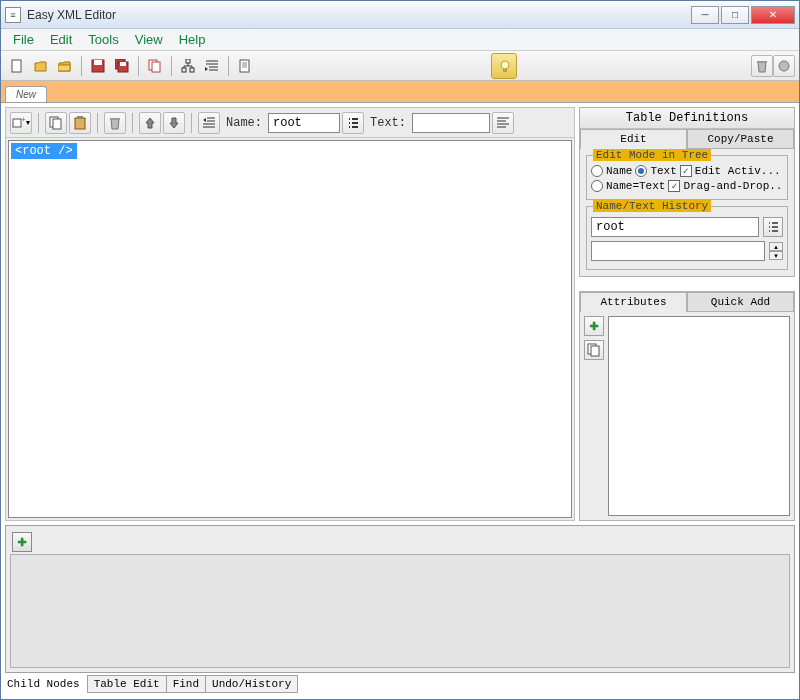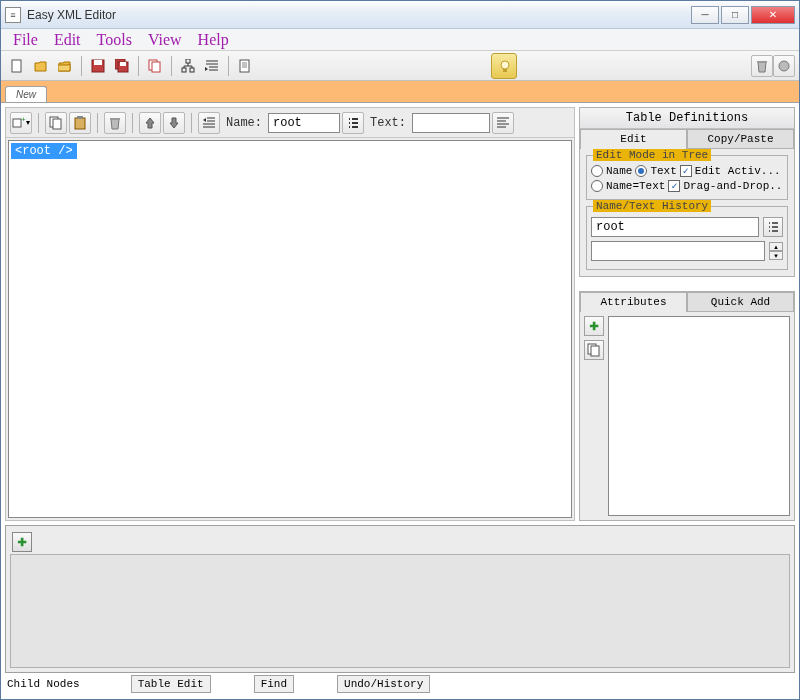--- a/index.html
+++ b/index.html
@@ -5,21 +5,21 @@
 * { box-sizing: border-box; margin: 0; padding: 0; }
 body { font-family: Tahoma, sans-serif; font-size: 11px; background: #d4d0c8; width: 800px; height: 700px; overflow: hidden; }
 .window { width: 800px; height: 700px; background: #fff; border: 1px solid #5a7aa0; display: flex; flex-direction: column; }
 .titlebar { height: 28px; background: linear-gradient(#fdfdfe,#e8eef7 40%,#d7e4f2); display: flex; align-items: center; padding: 0 4px; border-bottom: 1px solid #b8c8dc; }
 .titlebar .app-icon { width: 16px; height: 16px; margin-right: 6px; background: #fff; border: 1px solid #888; display: flex; align-items: center; justify-content: center; font-size: 9px; color: #444; }
 .titlebar .title { flex: 1; font-size: 12px; color: #333; }
 .winbtns { display: flex; gap: 0; }
 .winbtn { width: 28px; height: 18px; background: linear-gradient(#fcfcfd,#e6eaf0); border: 1px solid #8a9bb0; display: flex; align-items: center; justify-content: center; font-size: 10px; color: #333; margin-left: 2px; }
 .winbtn.close { background: linear-gradient(#f08080,#e03030); color: #fff; width: 44px; }
 .menubar { height: 22px; background: #f4f5f6; display: flex; align-items: center; padding: 0 4px; border-bottom: 1px solid #d0d0d0; }
-.menubar span { padding: 3px 8px; color: #a21caf; font-size: 16px; cursor: default; font-family: Liberation Serif, serif; }
+.menubar span { padding: 3px 8px; color: #15803d; font-size: 13px; cursor: default; }
 .toolbar { height: 30px; background: linear-gradient(#f7f7f8,#e9e9ea); border-bottom: 1px solid #c0c0c0; display: flex; align-items: center; padding: 0 4px; }
 .tbtn { width: 22px; height: 22px; border: 1px solid transparent; margin: 0 1px; display: flex; align-items: center; justify-content: center; background: transparent; }
 .tsep { width: 1px; height: 20px; background: #b0b0b0; margin: 0 4px; }
 .spacer { flex: 1; }
 .hint-btn { width: 26px; height: 26px; background: linear-gradient(#f8e9a0,#e8c850); border: 1px solid #c0a030; border-radius: 3px; display: flex; align-items: center; justify-content: center; }
 .tabstrip { height: 22px; background: #fdba74; display: flex; align-items: flex-end; padding: 0 4px; border-bottom: 1px solid #a0a0a0; }
 .doctab { background: #fff; border: 1px solid #a0a0a0; border-bottom: none; padding: 2px 10px; font-size: 10px; font-style: italic; color: #555; border-radius: 3px 3px 0 0; }
 .mainrow { flex: 1; display: flex; min-height: 0; }
 .leftcol { flex: 1; display: flex; flex-direction: column; border: 1px solid #c0c0c0; margin: 4px 2px 2px 4px; background: #ececec; min-width: 0; }
 .lefttoolbar { height: 30px; background: #ececec; border-bottom: 1px solid #c8c8c8; display: flex; align-items: center; padding: 0 4px; gap: 2px; }
@@ -46,21 +46,21 @@
 .spinner { display: flex; flex-direction: column; }
 .spinner div { width: 14px; height: 9px; border: 1px solid #a0a0a0; background: #f0f0f0; font-size: 7px; text-align: center; line-height: 7px; }
 .attrpanel { flex: 1; display: flex; flex-direction: column; }
 .attrbody { flex: 1; display: flex; margin: 4px; }
 .attrbtns { display: flex; flex-direction: column; gap: 4px; margin-right: 4px; }
 .attrlist { flex: 1; background: #fff; border: 1px solid #888; }
 .bottom { height: 170px; display: flex; flex-direction: column; margin: 2px 4px 4px; }
 .bottombox { flex: 1; border: 1px solid #a0a0a0; background: #ececec; padding: 4px; }
 .bottombox .inner { background: #e4e4e4; border: 1px solid #b0b0b0; height: 100%; }
 .addbtn { width: 20px; height: 20px; border: 1px solid #888; background: linear-gradient(#fafafa,#e0e0e0); color: #2a9030; font-weight: bold; display: flex; align-items: center; justify-content: center; margin: 2px; }
-.bottomtabs { display: flex; height: 22px; align-items: center; gap: 44px; }
+.bottomtabs { display: flex; height: 22px; align-items: center; }
 .btab { border: 1px solid #a0a0a0; padding: 2px 6px; font-family: "Courier New", monospace; font-size: 11px; background: #f0f0f0; margin-right: -1px; }
 .btab.first { border: none; background: transparent; padding: 2px 8px 2px 2px; }
 svg { width: 14px; height: 14px; }
 </style>
 </head>
 <body>
 
 <div class="window">
   <div class="titlebar">
     <div class="app-icon">≡</div>

